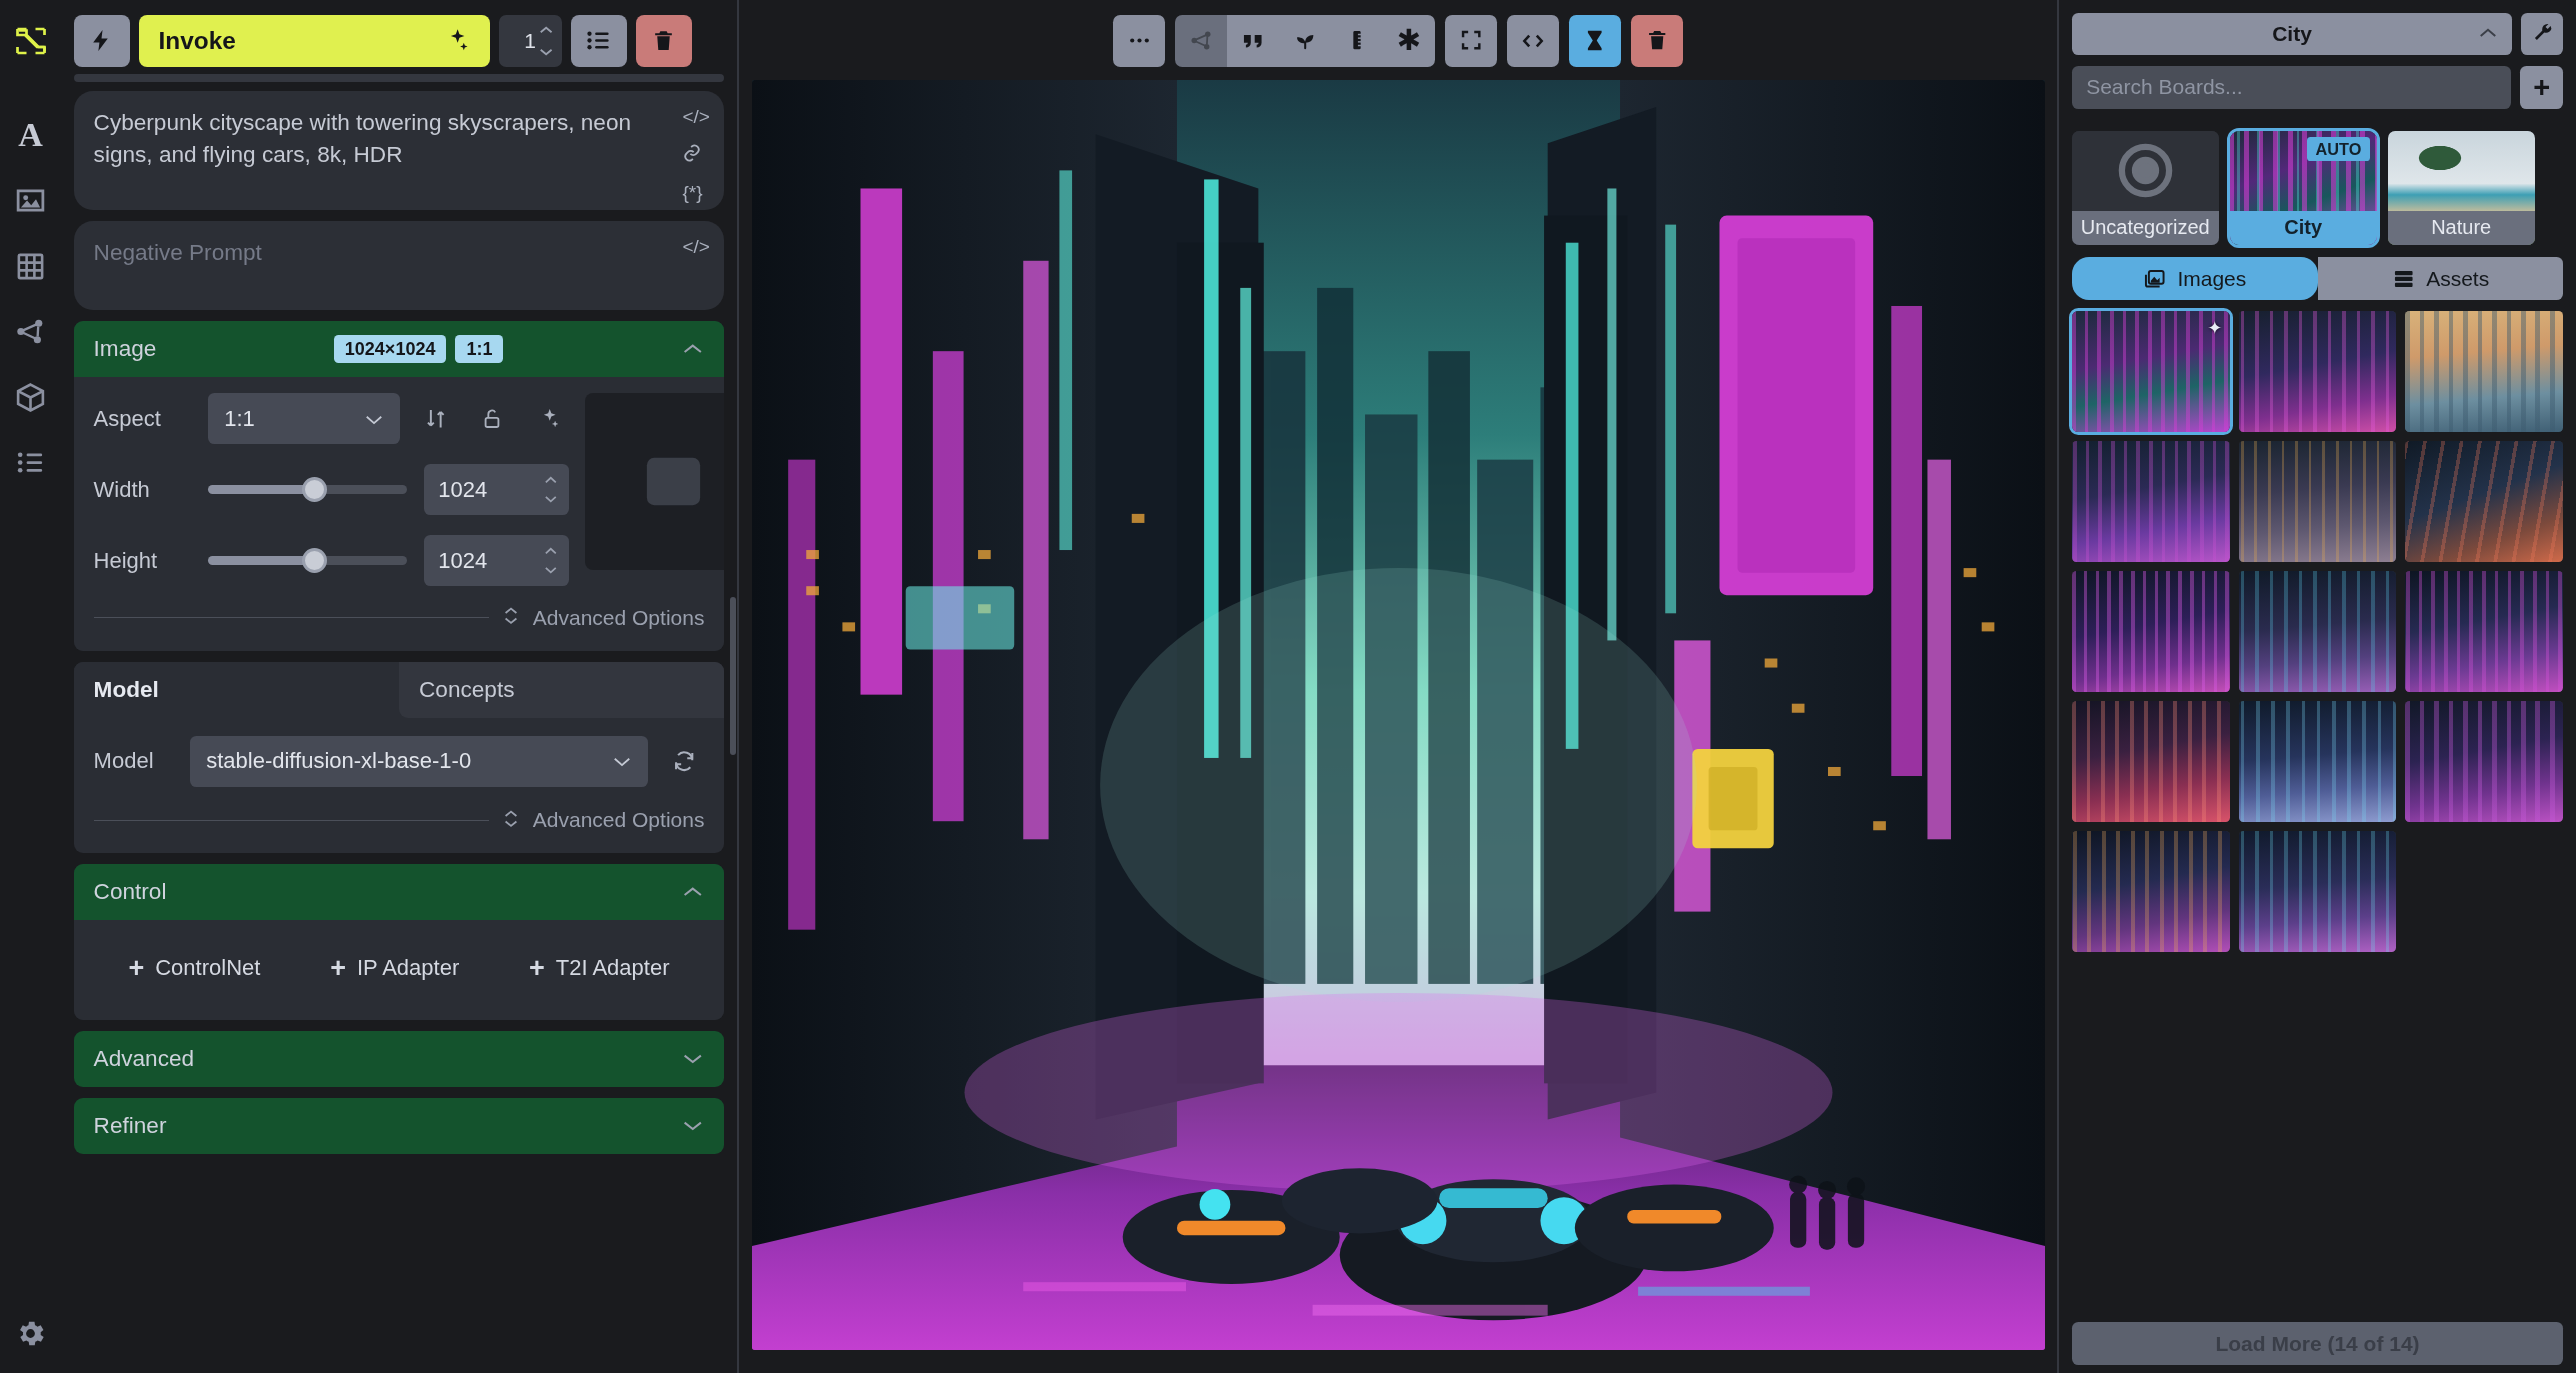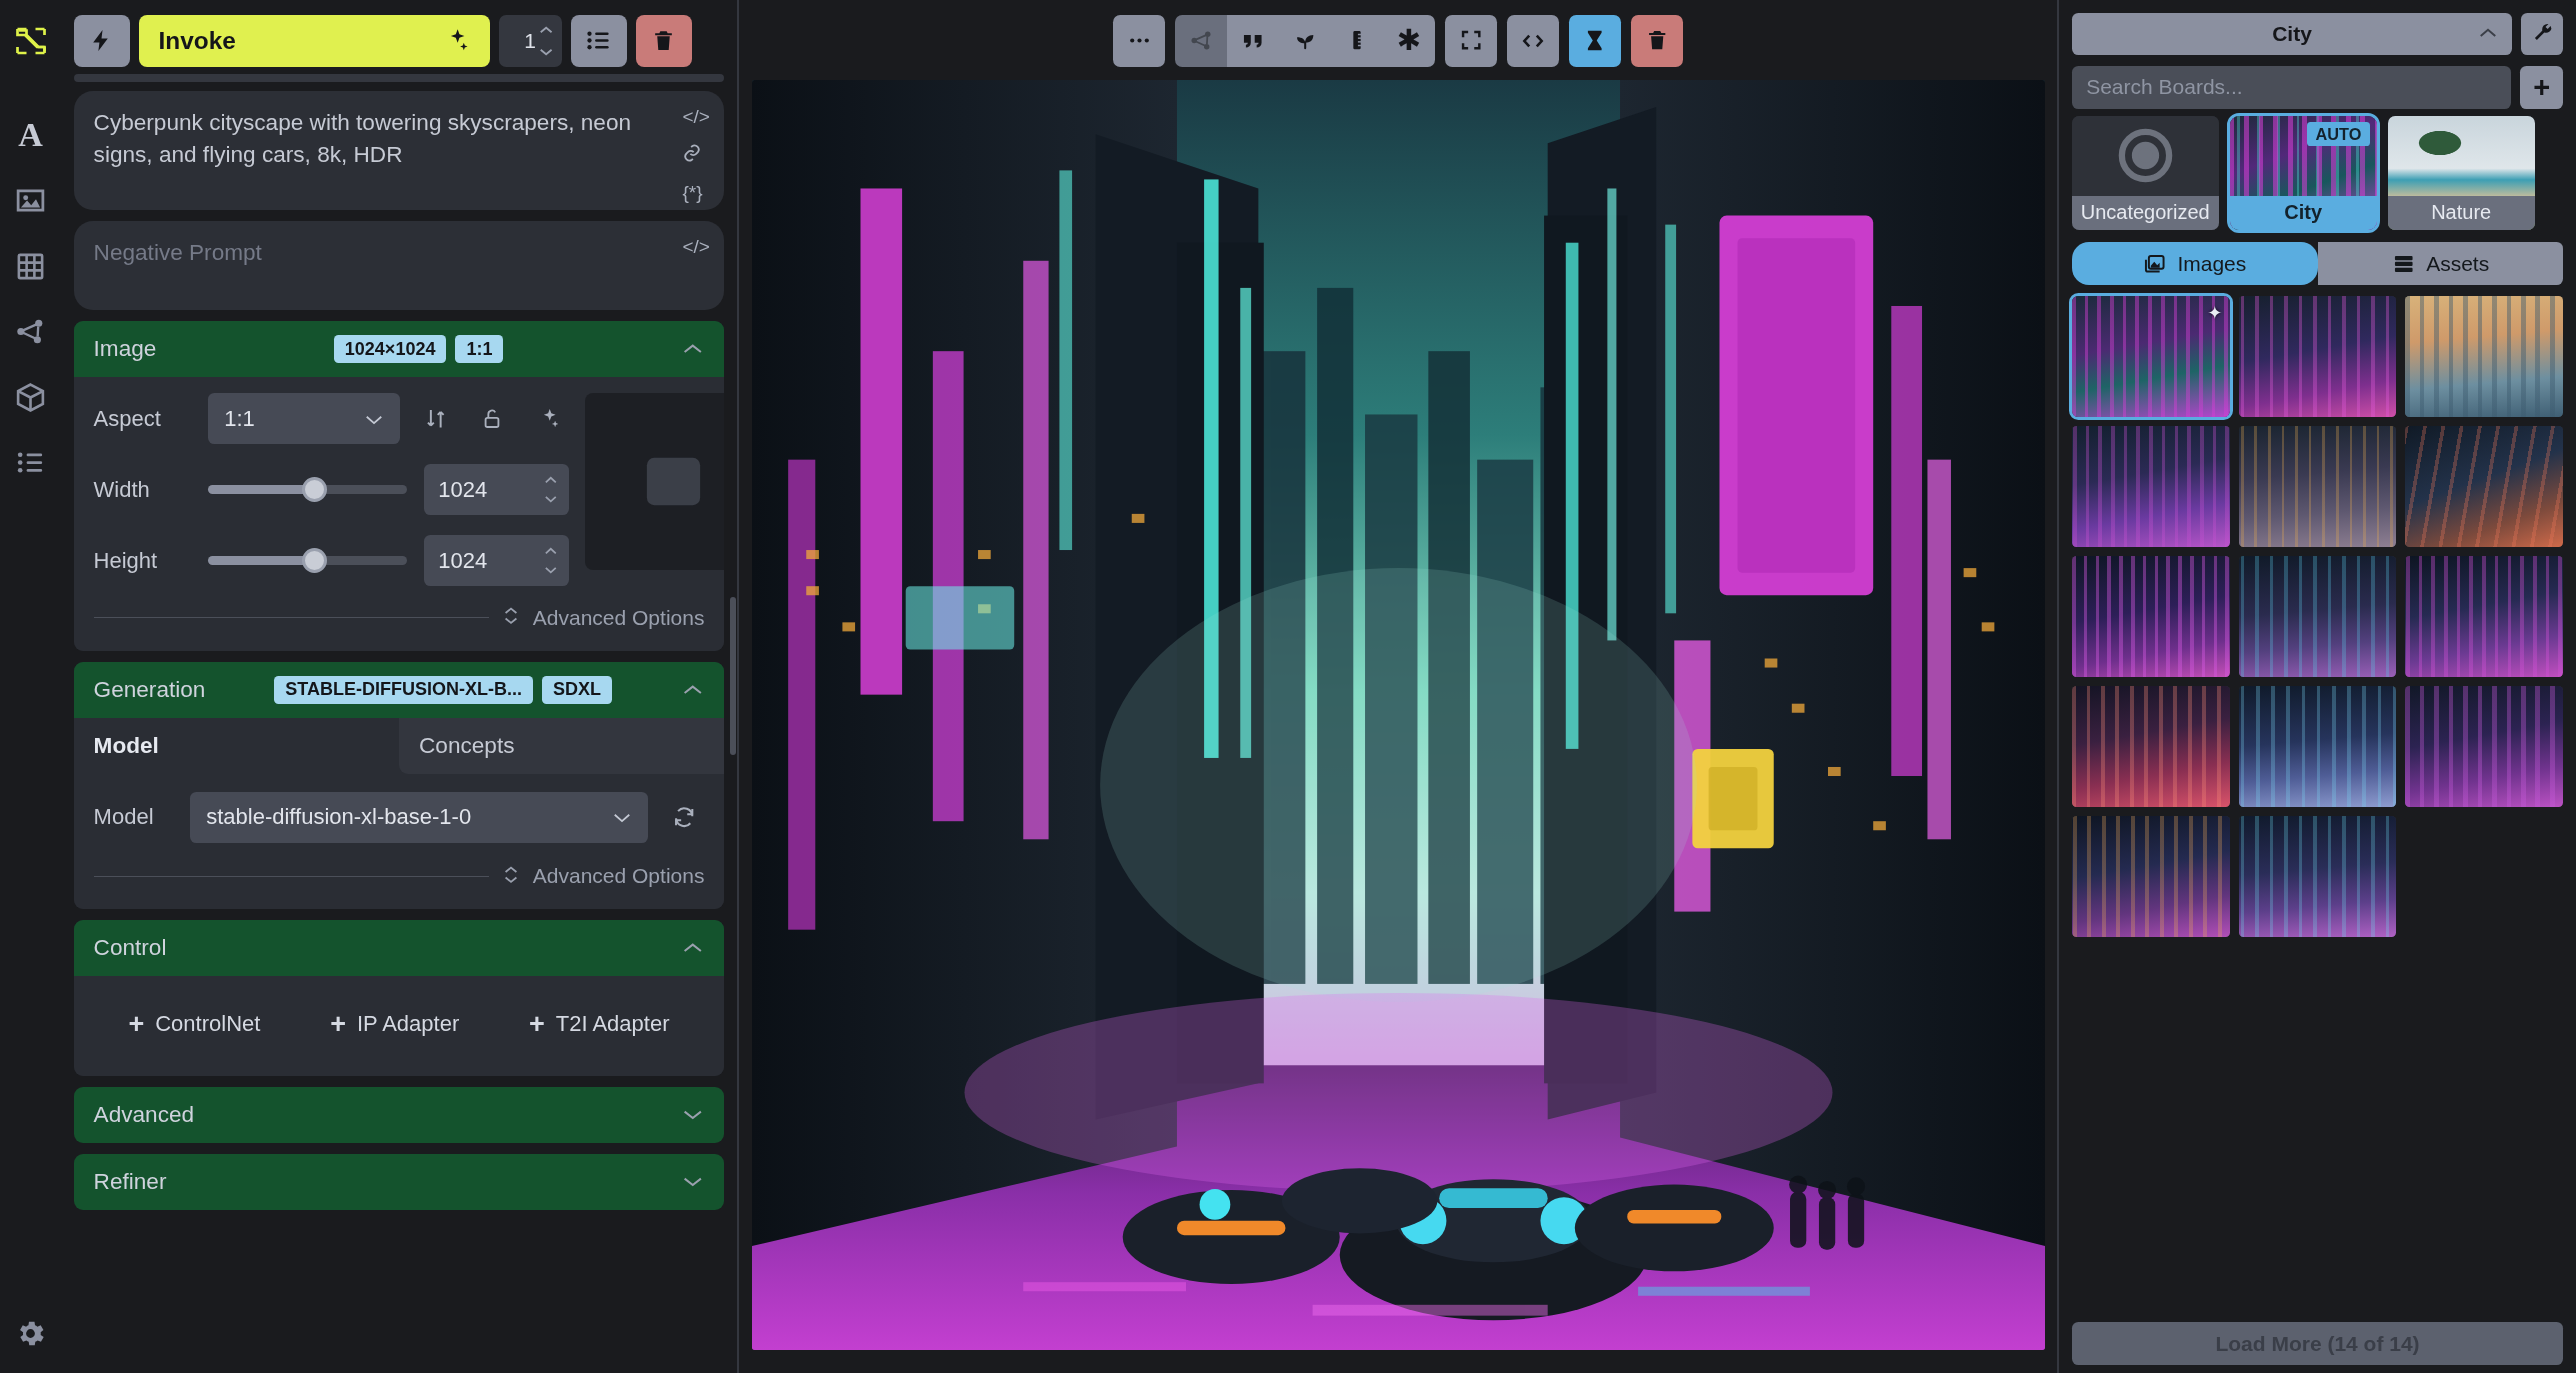--- a/index.html
+++ b/index.html
@@ -165,21 +165,21 @@
     display: flex; flex-direction: column; }
   .board-row { display: flex; gap: 9px; margin-bottom: 11px; }
   .board-select {
     flex: 1 1 auto; height: 42px; background: #8b90a0; border-radius: 6.3px;
     display: flex; align-items: center; justify-content: center; position: relative;
     color: #15161a; font-size: 21px; font-weight: bold; cursor: pointer;
   }
   .board-select .bc { position: absolute; right: 14.5px; font-size: 16.3px; color: #3b3f48; }
   .wrench { width: 42px; flex: 0 0 42px; height: 42px; background: #8b90a0; border-radius: 6.3px;
     display: flex; align-items: center; justify-content: center; color: #15161a; cursor: pointer; }
-  .search-row { display: flex; gap: 9px; margin-bottom: 7px; }
+  .search-row { display: flex; gap: 9px; margin-bottom: 22px; }
   .search-input { flex: 1 1 auto; height: 43px; background: #4a4e58; border-radius: 6.3px;
     display: flex; align-items: center; padding: 0 14.5px; color: #8f95a3; font-size: 21px; cursor: text; }
   .add-btn { width: 43px; flex: 0 0 43px; height: 43px; background: #8b90a0; border-radius: 6.3px;
     display: flex; align-items: center; justify-content: center; color: #15161a;
     font-size: 29px; font-weight: bold; cursor: pointer; }
 
   .boards { display: flex; gap: 11px; margin-bottom: 12.7px; }
   .board-card { width: 147px; height: 114px; border-radius: 7.2px; overflow: hidden;
     position: relative; cursor: pointer; background: #2e3138; }
   .board-card.sel { outline: 3.6px solid #5aade0; outline-offset: -0.9px; border-radius: 9px; }
@@ -436,32 +436,20 @@
             <svg width="18" height="23.5" viewBox="0 0 20 26" fill="none" stroke="currentColor" stroke-width="2">
                 <path d="M4 10l6-5 6 5M4 16l6 5 6-5"></path>
               </svg>
           </span>
           <span class="adv-lbl">Advanced Options</span>
         </div>
       </div>
     </div>
 
     <div class="sect">
-      <div class="sect-head">
-        <span class="sect-title">Generation</span>
-        <span class="sect-badges">
-          <span class="badge">STABLE-DIFFUSION-XL-B...</span>
-          <span class="badge">SDXL</span>
-        </span>
-        <span class="chev">
-          <svg width="23.5" height="13.6" viewBox="0 0 26 15" fill="none" stroke="currentColor" stroke-width="2.2">
-              <path d="M4 11l9-7 9 7"></path>
-            </svg>
-        </span>
-      </div>
       <div class="sect-body">
         <div class="tabs">
           <div class="tab active">
             <span>Model</span>
           </div>
           <div class="tab inactive">
             <span>Concepts</span>
           </div>
         </div>
         <div class="row">

